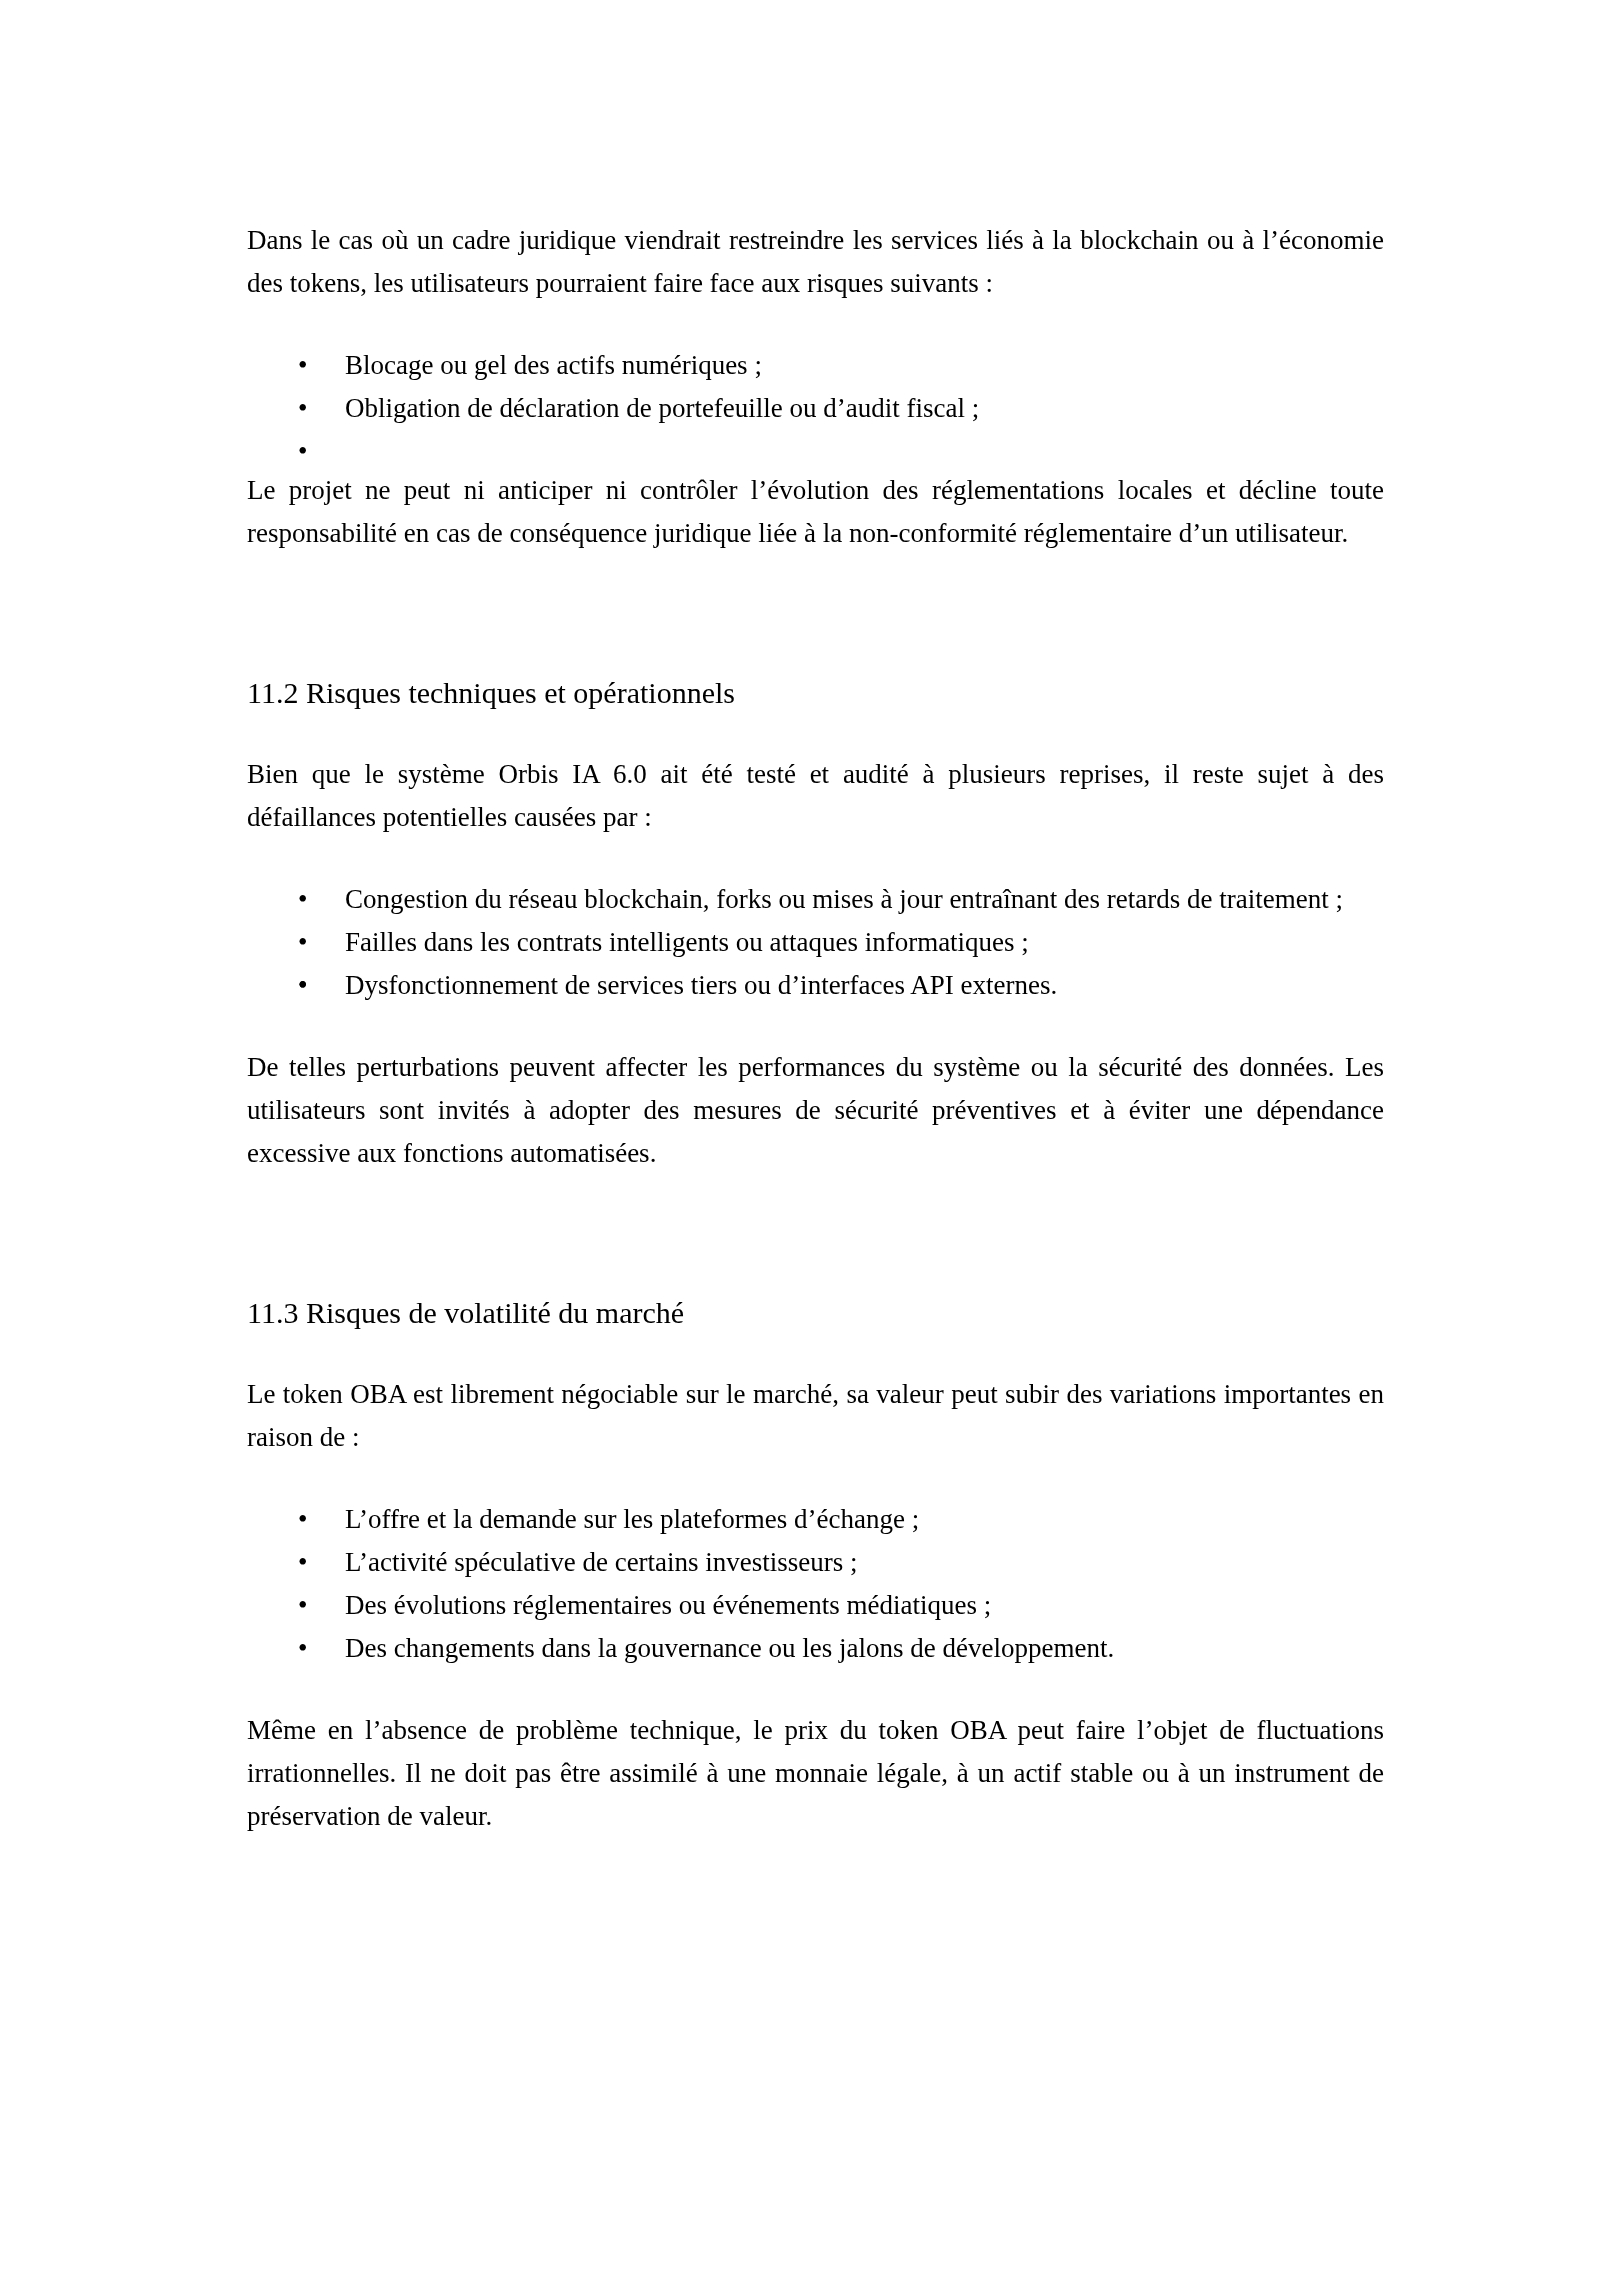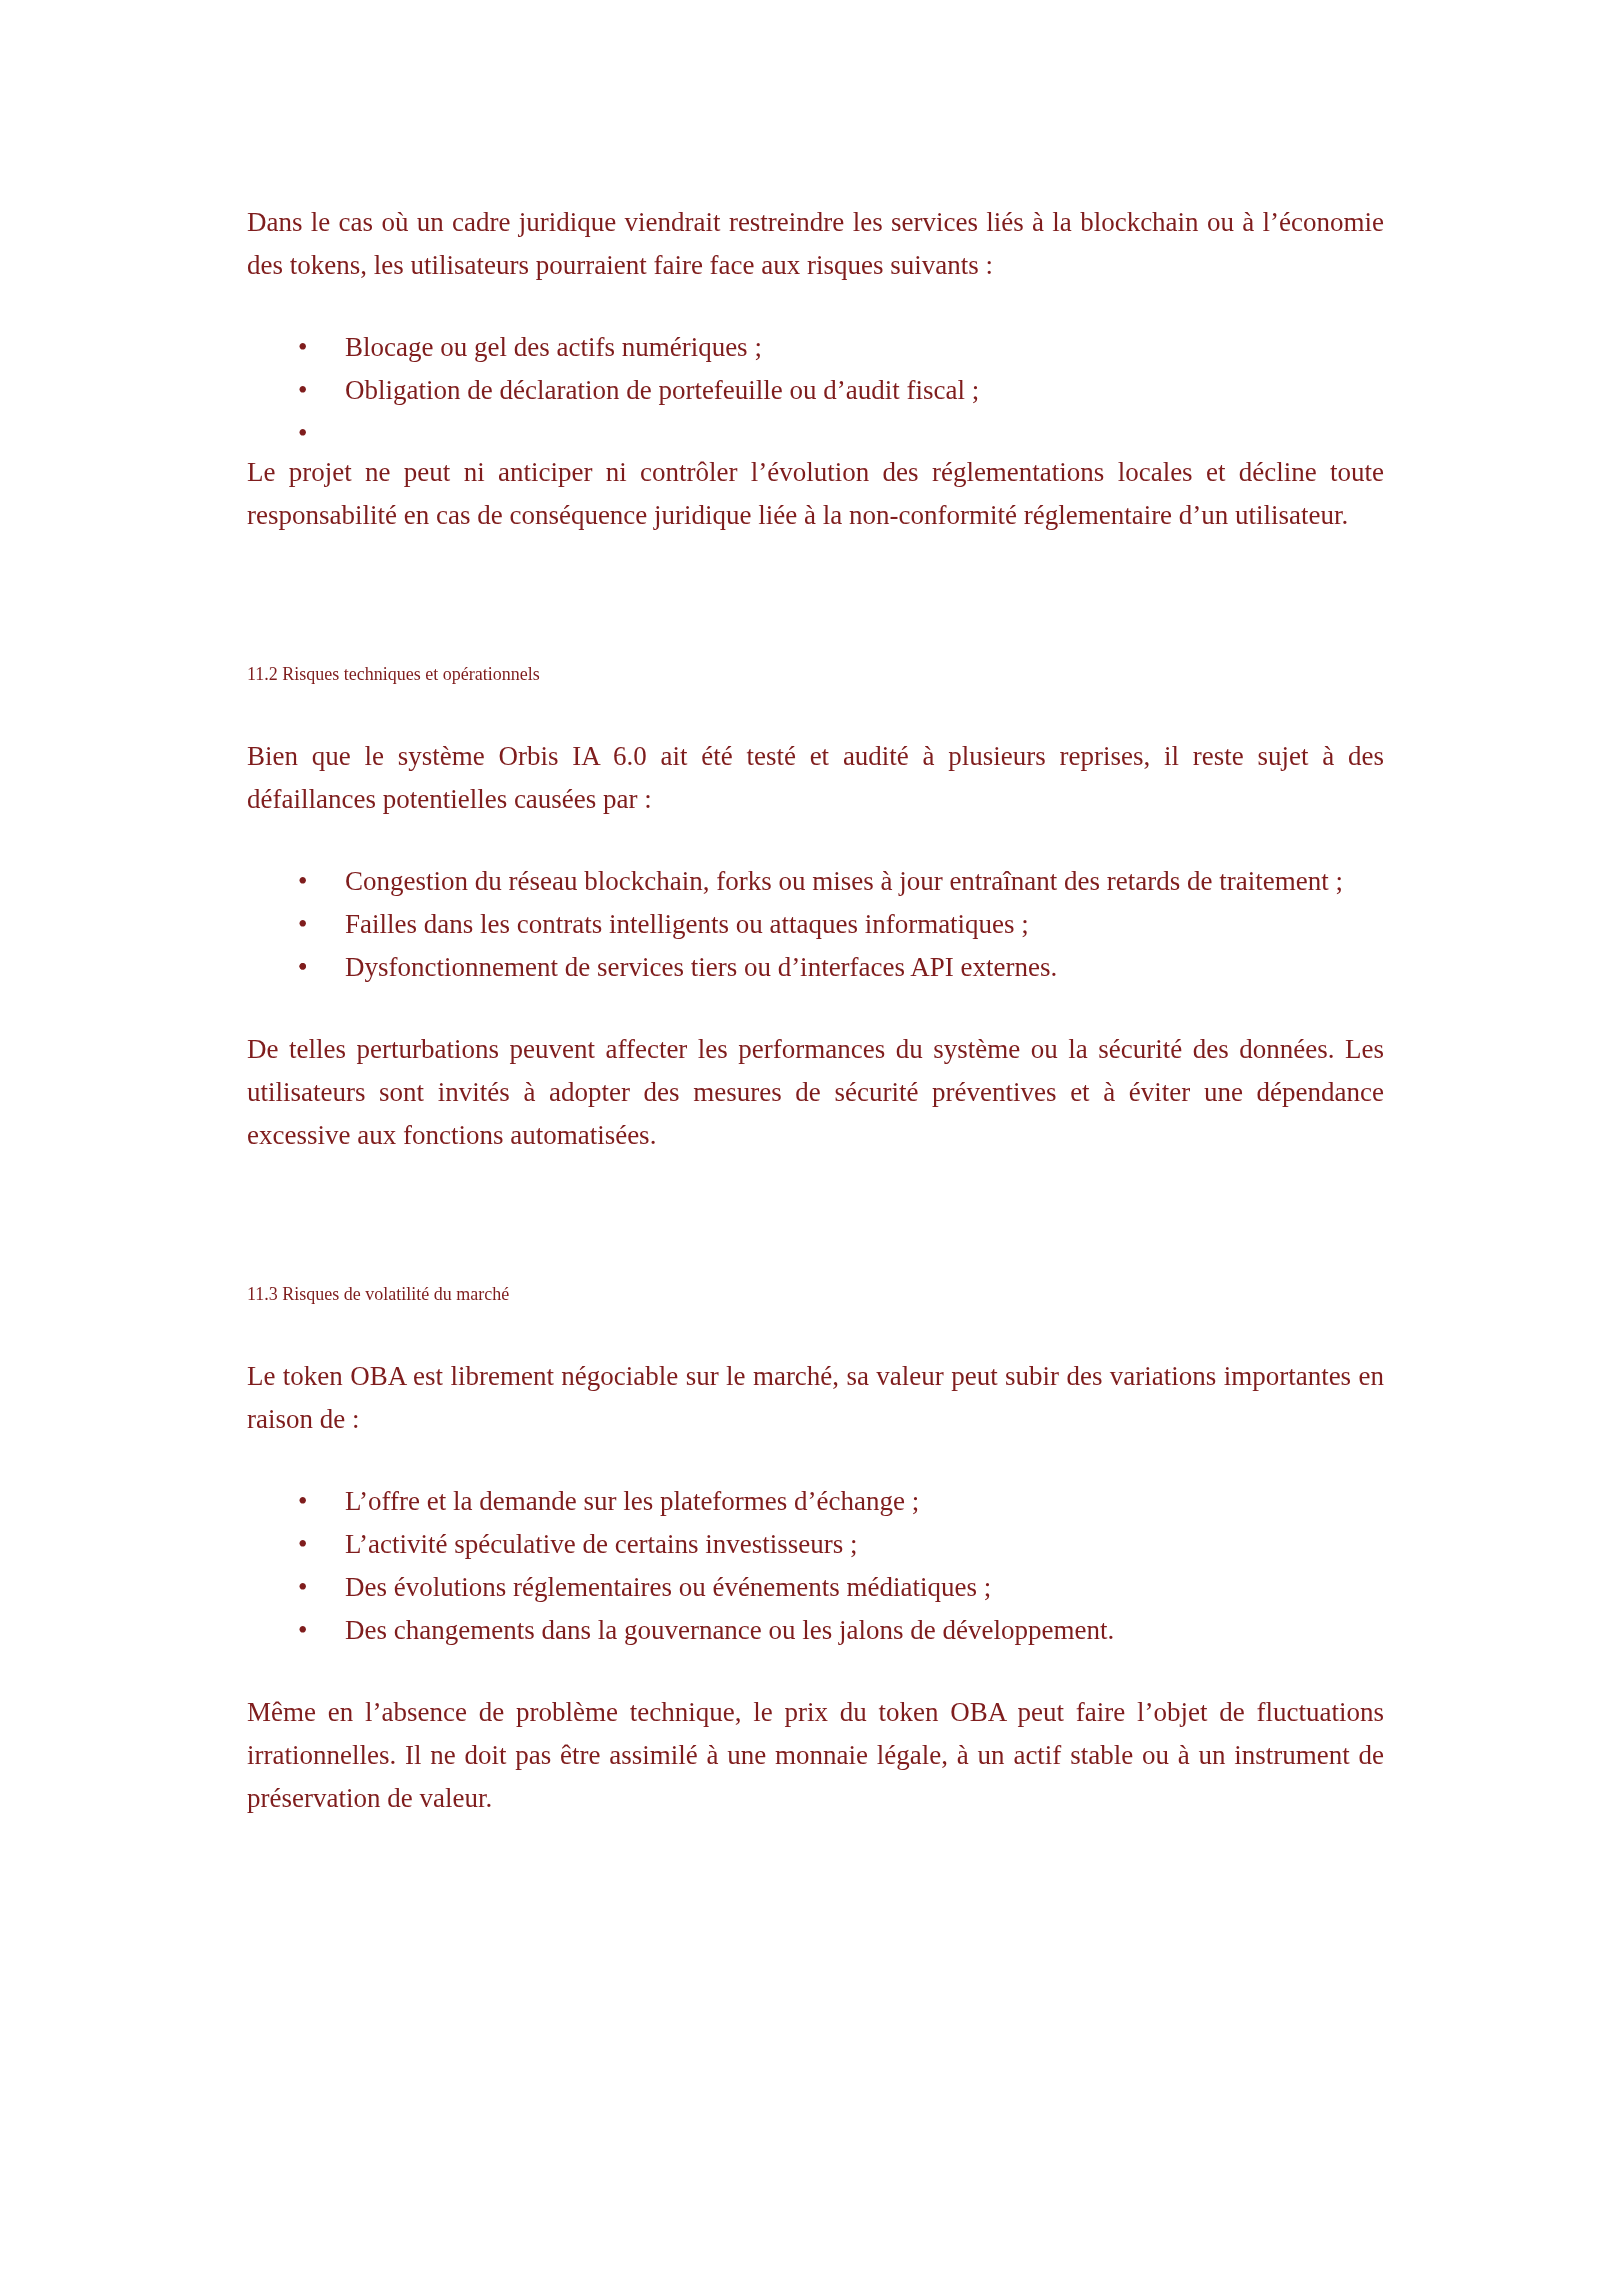--- a/index.html
+++ b/index.html
@@ -1,28 +1,28 @@
 <!DOCTYPE html>
 <html><head>
   <meta charset="utf-8">
   <style>
     html, body { margin: 0; padding: 0; background: #ffffff; }
     body { width: 1621px; height: 2293px; position: relative; overflow: hidden; }
     .page {
-      position: absolute; left: 247px; top: 201px; width: 1137px;
+      position: absolute; left: 247px; top: 219px; width: 1137px;
       font-family: "Liberation Serif", "DejaVu Serif", serif;
-      font-size: 27px; line-height: 43px; color: #7f1d1d;
+      font-size: 27px; line-height: 43px; color: #000000;
     }
     p { margin: 0; text-align: justify; }
     .para { margin-bottom: 39px; }
     ul { list-style: none; margin: 0 0 39px 0; padding: 0; }
     li { position: relative; padding-left: 98px; text-align: left; }
     li .bullet { position: absolute; left: 51px; top: 0; }
     h2 {
-      font-weight: normal; font-size: 18px; line-height: 43px; margin: 0 0 39px 0;
+      font-weight: normal; font-size: 30px; line-height: 43px; margin: 0 0 39px 0;
       font-family: "Liberation Serif", "DejaVu Serif", serif;
     }
     .section-gap { height: 116px; }
   </style>
 </head>
 <body>
 
 <div class="page">
 
   <p class="para">Dans le cas où un cadre juridique viendrait restreindre les services liés à la blockchain ou à l’économie des tokens, les utilisateurs pourraient faire face aux risques suivants :</p>

